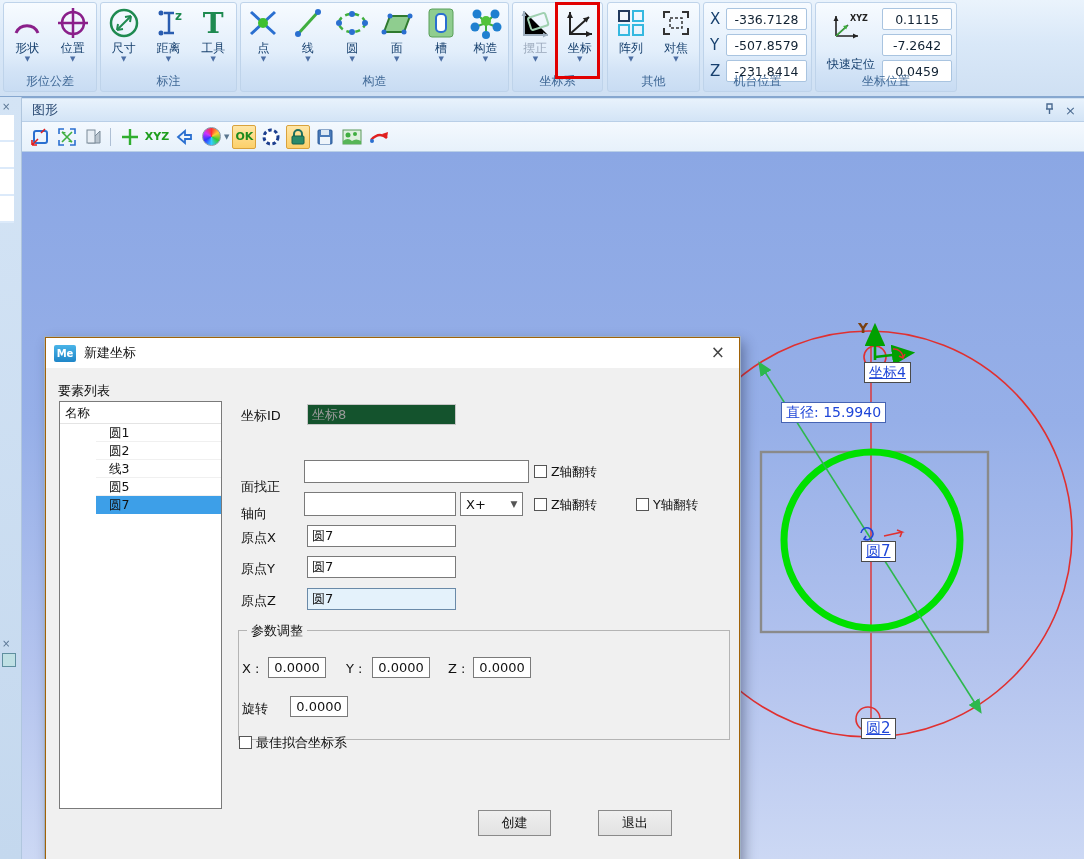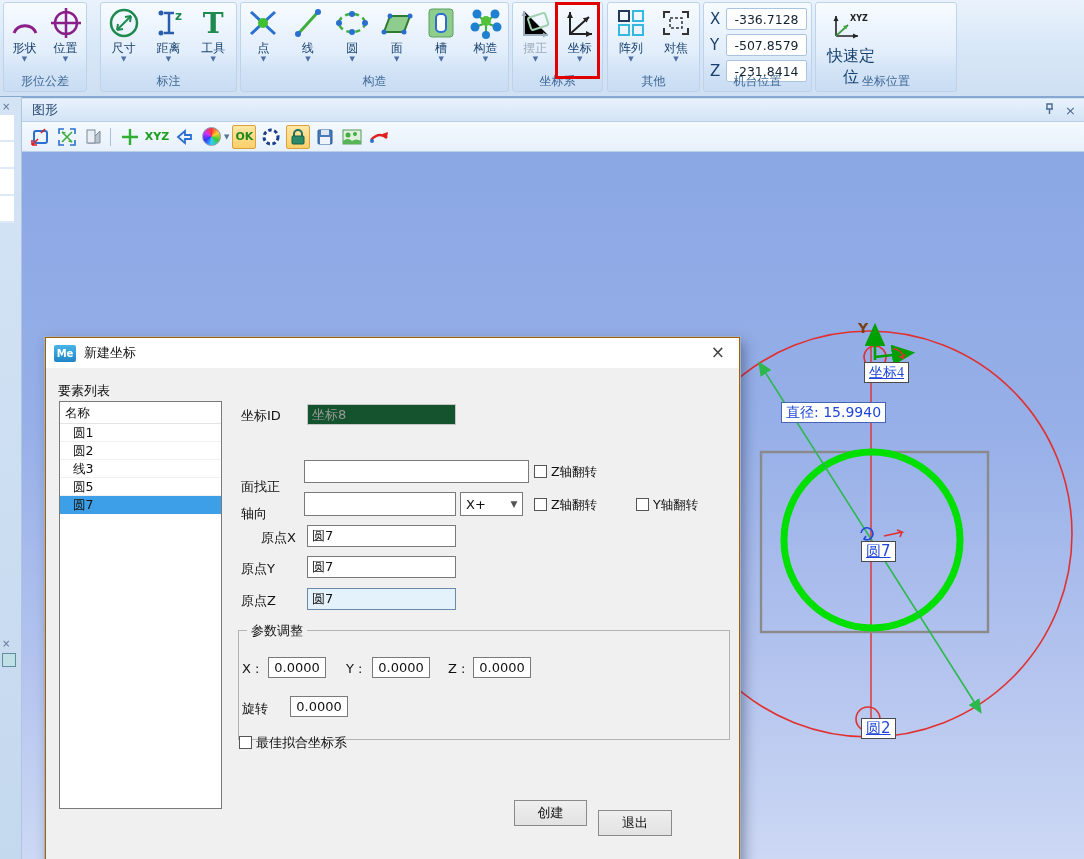--- a/index.html
+++ b/index.html
@@ -65,21 +65,21 @@
           box-sizing:border-box;z-index:20;font-size:13px;color:#111;}
   .dtitle{position:absolute;left:0;top:0;right:0;height:30px;background:#fff;display:flex;align-items:center;}
   .dappicon{margin-left:8px;width:22px;height:17px;background:linear-gradient(180deg,#49b4e8,#1f86c8);
             color:#fff;font-size:10px;font-weight:bold;display:flex;align-items:center;justify-content:center;border-radius:2px;}
   .dtitletxt{margin-left:8px;font-size:13px;color:#111;}
   .dclose{position:absolute;right:14px;top:4px;font-size:17px;color:#444;}
   .dlabel{position:absolute;color:#111;}
   .dlist{position:absolute;left:13px;top:63px;width:163px;height:408px;background:#fff;
          border:1px solid #7a7a7a;box-sizing:border-box;font-size:12.5px;}
   .dlist .lh{height:21px;line-height:21px;padding-left:5px;border-bottom:1px solid #e4e4e4;}
-  .dlist .li{height:17px;line-height:17px;padding-left:13px;border-bottom:1px solid #f0f0f0;}
+  .dlist .li{height:17px;line-height:17px;padding-left:13px;border-bottom:1px solid #f0f0f0;margin-left:36px;}
   .dlist .li.sel{background:#3d9fe8;border-bottom:1px solid #3d9fe8;}
   .din{position:absolute;background:#fff;border:1px solid #7a7a7a;box-sizing:border-box;
        font-family:inherit;font-size:13px;padding:0 4px;color:#111;outline:none;}
   .din.gray{background:#14532d;border:1px solid #c6c6c6;color:#9a9a9a;}
   .din.focus{background:#e4f2fb;border:1px solid #6a8aa8;}
   .groupbox{position:absolute;border:1px solid #b4b4b4;box-sizing:border-box;}
   .legend{position:absolute;top:-9px;left:8px;background:#f0f0f0;padding:0 4px;font-size:13px;color:#111;}
   .chk{display:inline-block;width:13px;height:13px;background:#fff;border:1px solid #555;
        vertical-align:-2px;margin-right:4px;box-sizing:border-box;}
   .chkrow{position:absolute;font-size:12.5px;color:#111;white-space:nowrap;}
@@ -88,21 +88,21 @@
   .dsel .st{flex:1;padding-left:5px;}
   .dsel .sa{width:16px;color:#555;font-size:9px;text-align:center;}
   .dbtn{position:absolute;background:linear-gradient(180deg,#efefef,#e2e2e2);border:1px solid #8a8a8a;
         font-size:13px;color:#111;display:flex;align-items:center;justify-content:center;box-sizing:border-box;}
 </style>
 </head>
 <body>
 
 <div class="ribbon">
 
-  <div class="rgroup" style="left:3px;width:84px;">
+  <div class="rgroup" style="left:3px;width:94px;">
     <div class="rbtns">
       <div class="rbtn">
         <div class="ric">
             <span>
           <svg width="32" height="26">
                 <path d="M5 23 A12 12 0 0 1 27 23" stroke="#8a1f8a" stroke-width="3" fill="none"></path>
               </svg></span>
           </div>
         <div class="rlb">形状</div>
         <div class="rdd">▼</div>
@@ -323,21 +323,32 @@
   <div class="rgroup" style="left:815px;width:142px;">
     <div style="position:absolute;left:4px;top:5px;width:62px;text-align:center;">
       <span>
         <svg width="46" height="34">
             <path d="M8 28 V8 M8 28 H30 M8 28 L20 17" stroke="#222" stroke-width="1.6" fill="none"></path>
           <path d="M8 8 l-2.5 5 h5 Z M30 28 l-5 -2.5 v5 Z" fill="#222"></path>
           <path d="M20 17 l-5 1 3.2 3.6 Z" fill="#3fae3f"></path>
           <path d="M8 28 L18 19" stroke="#3fae3f" stroke-width="1.6"></path>
           <text x="22" y="13" font-size="8" fill="#222" font-weight="bold">XYZ</text>
           </svg></span>
-      <div style="font-size:16px;color:#17406e;margin-top:1px;">快速定位</div>
+      <div style="font-size:12px;color:#17406e;margin-top:11px;">快速定位</div>
+    </div>
+    <div style="position:absolute;left:66px;top:0;right:4px;">
+      <div class="axrow" style="margin:5px 0 0 0;">
+          <span class="valbox">0.1115</span>
+        </div>
+      <div class="axrow" style="margin:4px 0 0 0;">
+          <span class="valbox">-7.2642</span>
+        </div>
+      <div class="axrow" style="margin:4px 0 0 0;">
+          <span class="valbox">0.0459</span>
+        </div>
     </div>
     <div class="glabel">坐标位置</div>
   </div>
 </div>
 
 <div class="ldock">
   <span class="lx" style="top:4px;">×</span>
   <div class="cell" style="top:18px;"></div>
   <div class="cell" style="top:45px;"></div>
   <div class="cell" style="top:72px;"></div>
@@ -464,21 +475,21 @@
 
     <path d="M861 533 a6 6 0 1 1 3 6 l2 -3 m-2 3 l4 1" fill="none" stroke="#1f46d8" stroke-width="1.6"></path>
     <path d="M884 536 l18 -4 l-5 -2 m5 2 l-2 5" fill="none" stroke="#e03030" stroke-width="1.6"></path>
 
     <circle cx="868" cy="719" r="12" fill="none" stroke="#e03030" stroke-width="1.6"></circle>
   </svg>
   
   <span class="axname" style="left:836px;top:168px;">Y</span>
   <span class="axname" style="left:872px;top:212px;">X</span>
   
-  <span class="vlabel link" style="left:842px;top:210px;font-family:Liberation Serif, serif;">坐标4</span>
+  <span class="vlabel link" style="left:842px;top:210px;">坐标4</span>
   <span class="vlabel dia" style="left:759px;top:250px;">直径: 15.9940</span>
   <span class="vlabel link" style="left:839px;top:389px;font-size:15px;">圆7</span>
   <span class="vlabel link" style="left:839px;top:566px;font-size:15px;">圆2</span>
 </div>
 
 <div class="dialog">
   <div class="dtitle">
     <span class="dappicon">Me</span>
     <span class="dtitletxt">新建坐标</span>
     <span class="dclose">×</span>
@@ -507,36 +518,36 @@
   <input class="din" style="left: 258px; top: 154px; width: 152px; height: 24px;" value="">
   <div class="dsel" style="left:414px;top:154px;width:63px;height:24px;">
     <span class="st">X+</span>
     <span class="sa">▼</span>
   </div>
   <span class="chkrow" style="left:488px;top:159px;">
     <span class="chk"></span><span>Z轴翻转</span></span>
   <span class="chkrow" style="left:590px;top:159px;">
     <span class="chk"></span><span>Y轴翻转</span></span>
 
-  <span class="dlabel" style="left:195px;top:191px;margin-left:20px;">原点X</span>
+  <span class="dlabel" style="left:195px;top:191px;">原点X</span>
   <input class="din" style="left: 261px; top: 187px; width: 149px; height: 22px;" value="圆7">
   <span class="dlabel" style="left:195px;top:222px;">原点Y</span>
   <input class="din" style="left: 261px; top: 218px; width: 149px; height: 22px;" value="圆7">
   <span class="dlabel" style="left:195px;top:254px;">原点Z</span>
   <input class="din focus" style="left: 261px; top: 250px; width: 149px; height: 22px;" value="圆7">
 
   <div class="groupbox" style="left:192px;top:292px;width:492px;height:110px;">
     <span class="legend">参数调整</span>
   </div>
   <span class="dlabel" style="left:196px;top:323px;">X :</span>
   <input class="din" style="left: 222px; top: 319px; width: 58px; height: 21px; text-align: center;" value="0.0000">
   <span class="dlabel" style="left:300px;top:323px;">Y :</span>
   <input class="din" style="left: 326px; top: 319px; width: 58px; height: 21px; text-align: center;" value="0.0000">
   <span class="dlabel" style="left:402px;top:323px;">Z :</span>
   <input class="din" style="left: 427px; top: 319px; width: 58px; height: 21px; text-align: center;" value="0.0000">
   <span class="dlabel" style="left:196px;top:362px;">旋转</span>
   <input class="din" style="left: 244px; top: 358px; width: 58px; height: 21px; text-align: center;" value="0.0000">
   <span class="chkrow" style="left:193px;top:396px;font-size:13px;">
     <span class="chk"></span><span>最佳拟合坐标系</span></span>
 
-  <div class="dbtn" style="left:432px;top:462px;width:73px;height:26px;margin-left:36px;">创建</div>
+  <div class="dbtn" style="left:432px;top:472px;width:73px;height:26px;">创建</div>
   <div class="dbtn" style="left:552px;top:472px;width:74px;height:26px;">退出</div>
 </div>
 
 </body></html>

